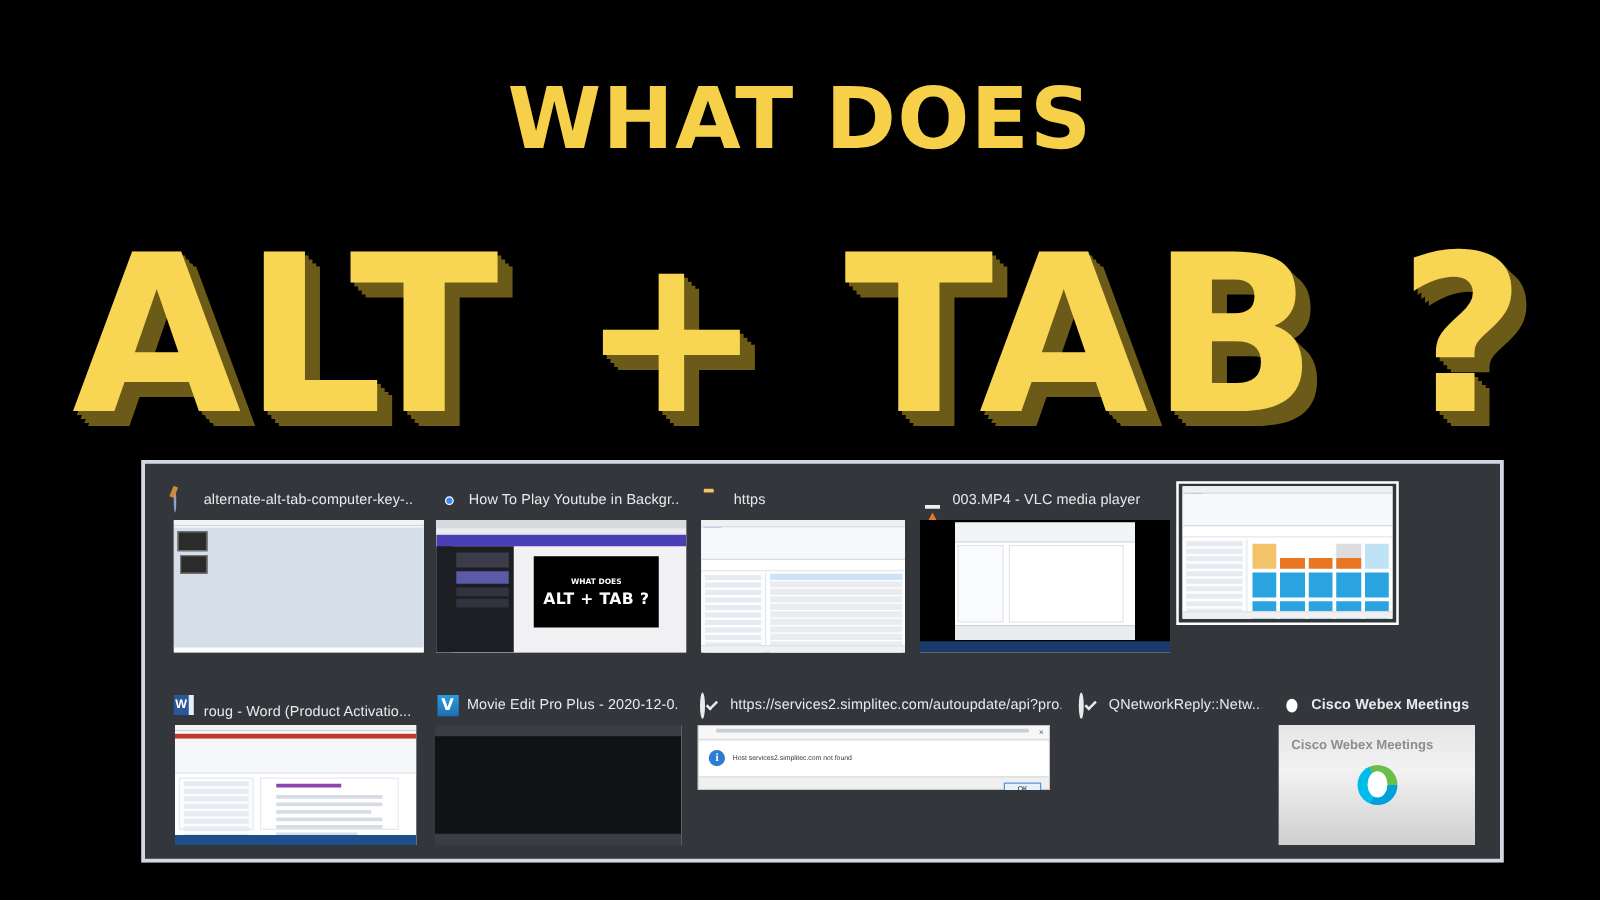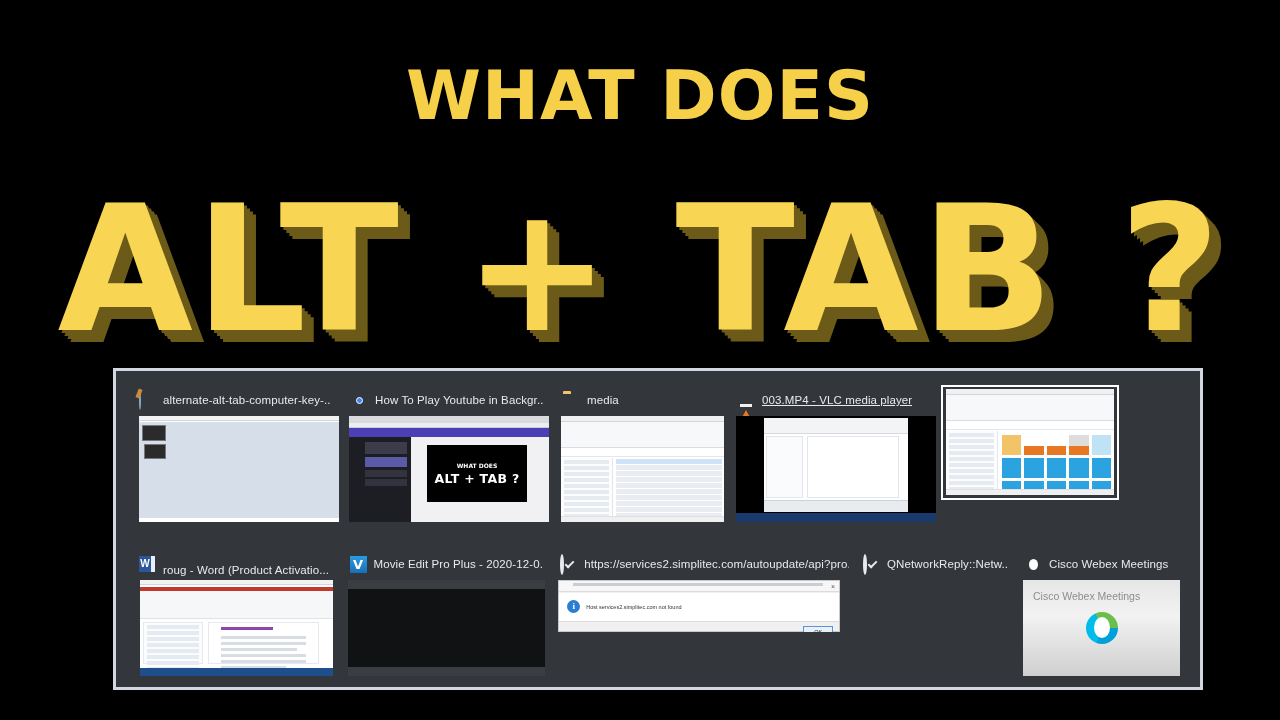--- a/index.html
+++ b/index.html
@@ -358,21 +358,21 @@
             <div class="canva-t1">WHAT DOES</div>
             <div class="canva-t2">ALT + TAB ?</div>
           </div>
         </div>
       </div>
     </div>
 
     <div class="tile" style="width:175px;">
       <div class="tile-head">
         <span class="tile-icon"><span class="ico-folder"></span></span>
-        <span class="tile-title" style="max-width:135px;">media</span>
+        <span class="tile-title" style="max-width:135px;">https</span>
       </div>
       <div class="thumb" style="width:163px;height:106px;">
         <div class="expl">
           <div class="expl-tab"></div>
           <div class="expl-tab-blue"></div>
           <div class="expl-ribbon"></div>
           <div class="expl-crumb"></div>
           <div class="expl-nav">
             <div class="nrow"></div>
               <div class="nrow"></div>
@@ -401,21 +401,21 @@
 
           </div>
           <div class="expl-status"></div>
         </div>
       </div>
     </div>
 
     <div class="tile" style="width:210px;">
       <div class="tile-head">
         <span class="tile-icon"><span class="ico-vlc"></span></span>
-        <span class="tile-title" style="max-width:170px;text-decoration:underline;">003.MP4 - VLC media player</span>
+        <span class="tile-title" style="max-width:170px;">003.MP4 - VLC media player</span>
       </div>
       <div class="thumb" style="width:200px;height:106px;">
         <div class="vlcwin">
           <div class="vlc-video">
             <div class="vlc-word-top"></div>
             <div class="vlc-leftpane"></div>
             <div class="vlc-doc"></div>
             <div class="vlc-bar"></div>
           </div>
           <div class="vlc-taskbar"></div>
@@ -544,21 +544,21 @@
       </div>
     </div>
 
     <div class="tile" style="width:163px;">
       <div class="tile-head">
         <span class="tile-icon"><span class="ico-check"></span></span>
         <span class="tile-title" style="max-width:122px;">QNetworkReply::Netw...</span>
       </div>
     </div>
 
-    <div class="tile" style="width:166px;">
+    <div class="tile" style="width:166px;font-weight:bold;">
       <div class="tile-head">
         <span class="tile-icon"><span class="ico-webex"></span></span>
         <span class="tile-title" style="max-width:128px;">Cisco Webex Meetings</span>
       </div>
       <div class="thumb" style="width:157px;height:96px;">
         <div class="splash">
           <div class="splash-label">Cisco Webex Meetings</div>
           <div class="splash-mark">
               <div class="mark-webex"></div>
             </div>

